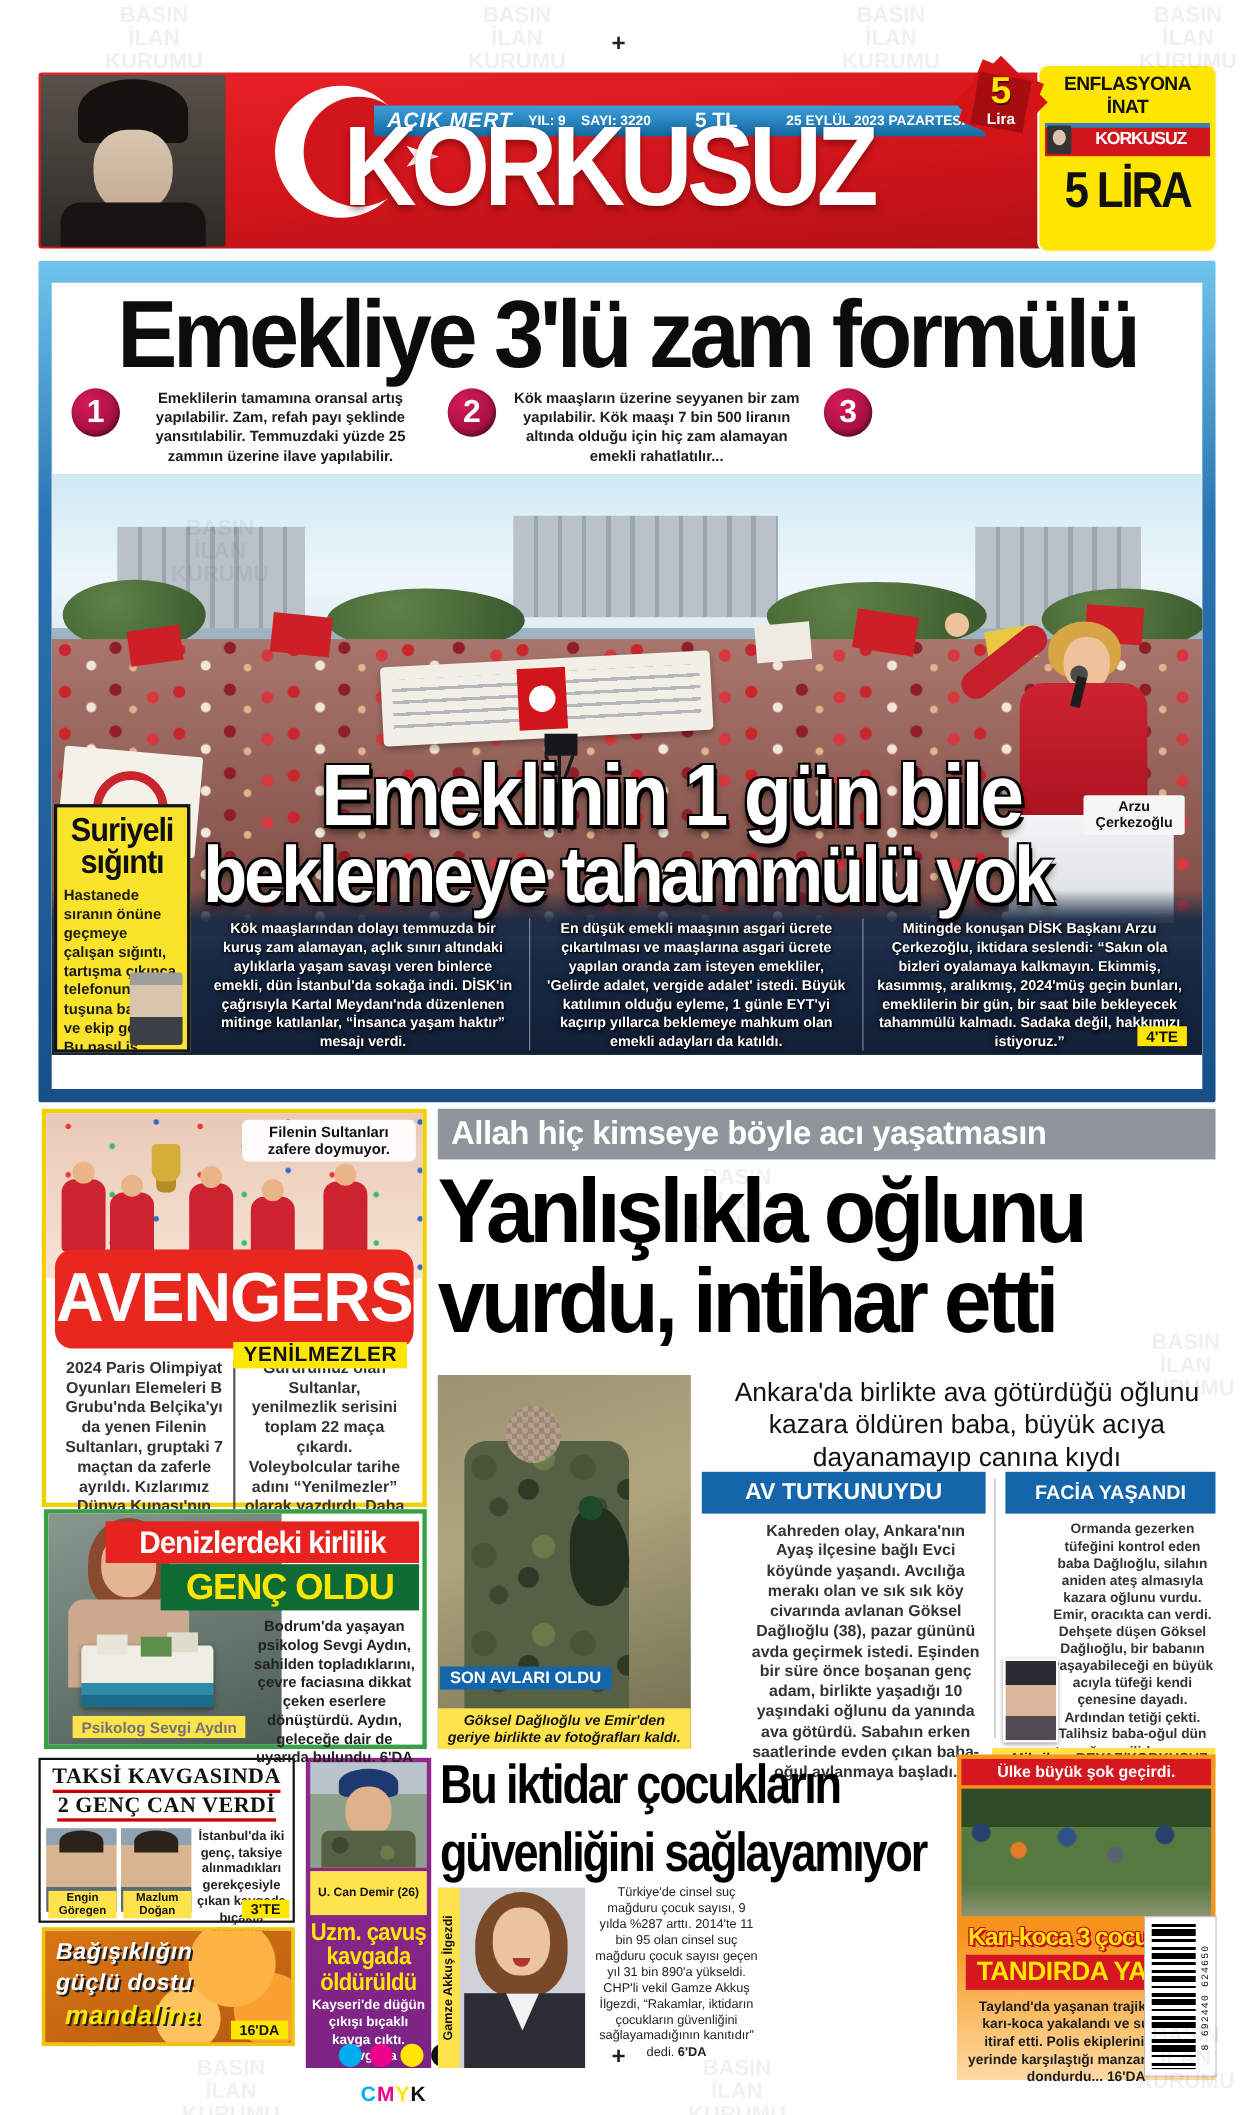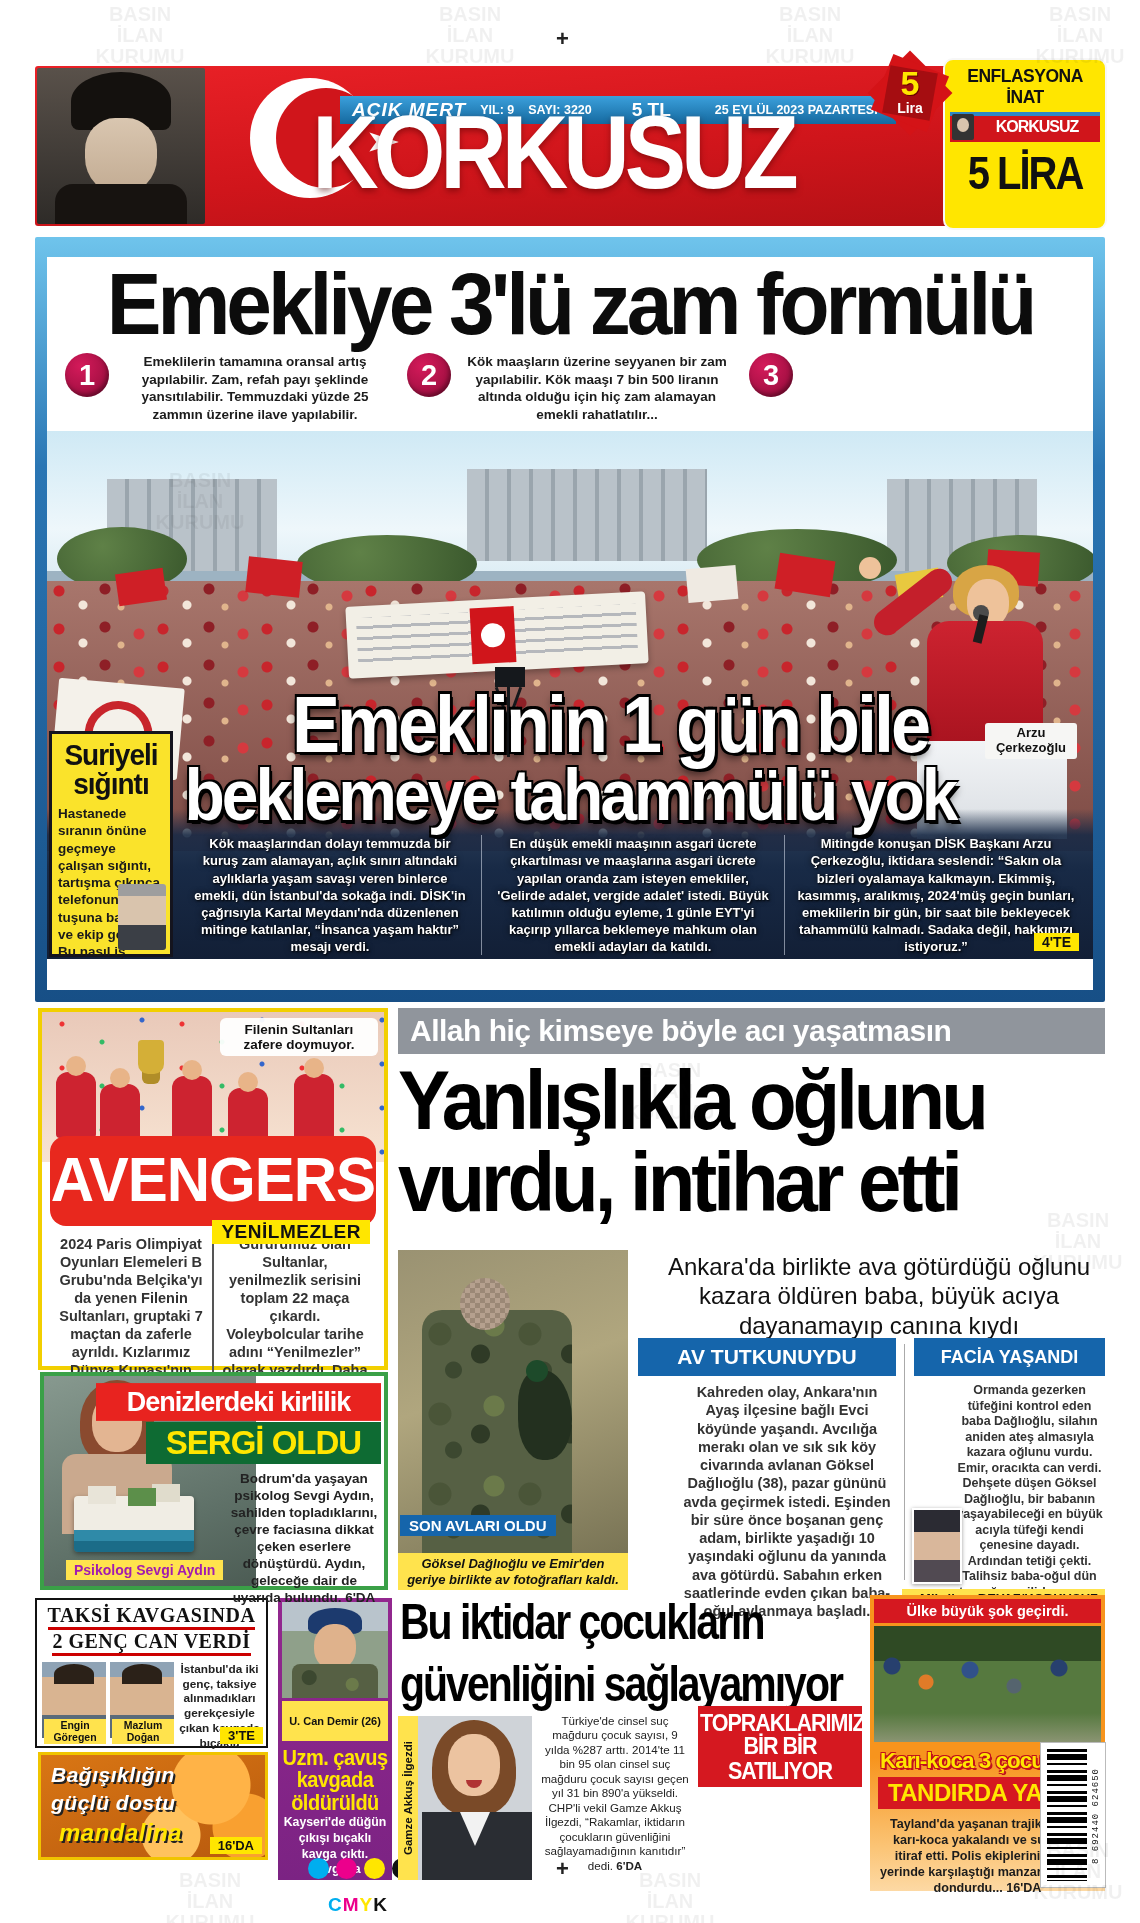--- a/index.html
+++ b/index.html
@@ -119,21 +119,21 @@
   .sergi { left:40px; top:1372px; width:348px; height:218px; background:#fff; border:4px solid #3aa047; }
   .sg-photo { position:absolute; left:0; top:0; width:212px; bottom:0; background:linear-gradient(160deg,#87998f,#5d6f66 70%,#4c5c54); overflow:hidden; }
   .sg-hair { position:absolute; left:36px; top:4px; width:74px; height:84px; background:#8a4a2f; border-radius:50% 50% 40% 40%; }
   .sg-face { position:absolute; left:48px; top:18px; width:50px; height:58px; background:#e3b592; border-radius:46%; }
   .sg-bodyx { position:absolute; left:18px; top:78px; width:110px; height:80px; background:#caa98e; border-radius:14px 14px 0 0; }
   .sg-model { position:absolute; left:30px; top:120px; width:120px; height:56px; background:linear-gradient(180deg,#f0ede4 0 60%,#2f8aa8 60% 80%,#1b6c88 80%); border-radius:4px; box-shadow:0 2px 5px rgba(0,0,0,.4); }
   .sg-model::after { content:""; position:absolute; left:14px; top:-10px; width:28px; height:18px; background:#e8e4d8; box-shadow:40px 2px 0 #5c8f4a, 64px -2px 0 #e0dccc; }
   .sg-t1 { position:absolute; left:52px; right:3px; top:8px; height:36px; background:#e8231f; color:#fff; font-size:27px; font-weight:bold; text-align:center; line-height:36px; letter-spacing:-1px; transform:scaleY(1.05); z-index:3; }
   .sg-t2 { position:absolute; left:102px; right:3px; top:46px; height:42px; background:#0e6b33; color:#ffe600; font-size:33px; font-weight:bold; text-align:center; line-height:42px; letter-spacing:-1px; z-index:3; }
   .sg-body { position:absolute; left:186px; right:6px; top:94px; font-size:13.5px; font-weight:bold; color:#222; text-align:center; line-height:1.26; z-index:3; }
-  .sg-cap { position:absolute; left:22px; bottom:6px; background:#ffe34d; color:#a21caf; font-size:14px; font-weight:bold; padding:2px 8px; z-index:3; }
+  .sg-cap { position:absolute; left:22px; bottom:6px; background:#ffe34d; color:#737373; font-size:14px; font-weight:bold; padding:2px 8px; z-index:3; }
 
   
   .tragedy { left:398px; top:1008px; width:707px; height:592px; }
   .tg-kicker { height:46px; background:#90959c; color:#fff; font-size:30px; font-weight:bold; line-height:46px; padding-left:12px; letter-spacing:-0.5px; white-space:nowrap; }
   .tg-h1 { margin-top:6px; font-size:78px; font-weight:bold; color:#000; letter-spacing:-4px; line-height:.98; transform:scaleY(1.06); transform-origin:top left; white-space:nowrap; }
   .tg-dek { position:absolute; right:0; top:244px; width:452px; font-size:24px; font-weight:500; color:#111; text-align:center; line-height:1.22; }
   .tg-photo { position:absolute; left:0; top:242px; width:230px; height:340px; overflow:hidden; background:linear-gradient(160deg,#9a9272 0%,#b0a67e 40%,#6f6b4e 100%); }
   .tg-fig { position:absolute; left:24px; top:60px; width:150px; height:260px; border-radius:20px 20px 0 0;
     background:radial-gradient(circle 12px at 20% 30%,#4a5538 11px,transparent 12px),radial-gradient(circle 10px at 65% 55%,#2f3a26 9px,transparent 10px),radial-gradient(circle 11px at 80% 20%,#6b7a4a 10px,transparent 11px),radial-gradient(circle 9px at 35% 75%,#3c4830 8px,transparent 9px),#566044; background-size:90px 80px; }
   .tg-face { position:absolute; left:62px; top:28px; width:50px; height:52px; border-radius:50%; background:repeating-conic-gradient(#b5a08e 0 25%,#9b8876 0 50%); background-size:10px 10px; }
@@ -361,21 +361,21 @@
   </section>
 
   <section class="abs sergi">
     <div class="sg-photo">
       <div class="sg-hair"></div>
       <div class="sg-face"></div>
       <div class="sg-bodyx"></div>
       <div class="sg-model"></div>
     </div>
     <div class="sg-t1">Denizlerdeki kirlilik</div>
-    <div class="sg-t2">SERGİ OLDU</div>
+    <div class="sg-t2">GENÇ OLDU</div>
     <div class="sg-body"><span>Bodrum'da yaşayan psikolog Sevgi Aydın, sahilden topladıklarını, çevre faciasına dikkat çeken eserlere dönüştürdü. Aydın, geleceğe dair de uyarıda bulundu.</span> <b>6'DA</b></div>
     <div class="sg-cap">Psikolog Sevgi Aydın</div>
   </section>
 
   <section class="abs tragedy">
     <div class="tg-kicker">Allah hiç kimseye böyle acı yaşatmasın</div>
     <div class="tg-h1">Yanlışlıkla oğlunu</div>
     <div class="tg-h1">vurdu, intihar etti</div>
     <div class="tg-dek">Ankara'da birlikte ava götürdüğü oğlunu kazara öldüren baba, büyük acıya dayanamayıp canına kıydı</div>
     <div class="tg-photo">
@@ -440,24 +440,20 @@
   <div class="ch-photo">
     <div class="ch-hair"></div>
     <div class="ch-face"></div>
     <div class="ch-mouth"></div>
     <div class="ch-suit"></div>
     <div class="ch-vcap">Gamze Akkuş İlgezdi</div>
   </div>
   <div class="ch-body"><span>Türkiye'de cinsel suç mağduru çocuk sayısı, 9 yılda %287 arttı. 2014'te 11 bin 95 olan cinsel suç mağduru çocuk sayısı geçen yıl 31 bin 890'a yükseldi. CHP'li vekil Gamze Akkuş İlgezdi, “Rakamlar, iktidarın çocukların güvenliğini sağlayamadığının kanıtıdır” dedi.</span> <b>6'DA</b></div>
 
   <section class="lands">
-    <div class="ld-box">
-      <div>TOPRAKLARIMIZ</div>
-      <div>BİR BİR SATILIYOR</div>
-    </div>
   </section>
 
   <section class="abs thailand">
     <div class="th-kick">Ülke büyük şok geçirdi.</div>
     <div class="th-photo"></div>
     <div class="th-t1">Karı-koca 3 çocuğunu</div>
     <div class="th-t2">TANDIRDA YAKTI!</div>
     <div class="th-body"><span>Tayland'da yaşanan trajik olayda karı-koca yakalandı ve suçlarını itiraf etti. Polis ekiplerinin, olay yerinde karşılaştığı manzara ise kan dondurdu...</span> <b>16'DA</b></div>
   </section>
 

